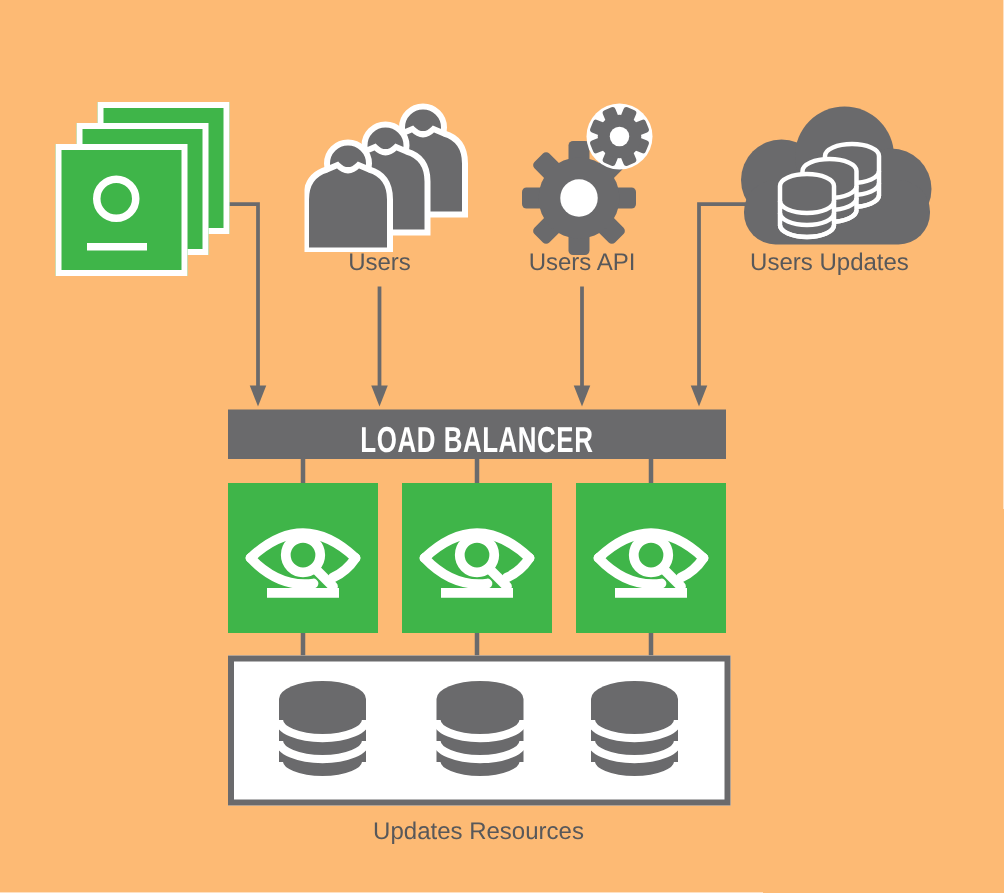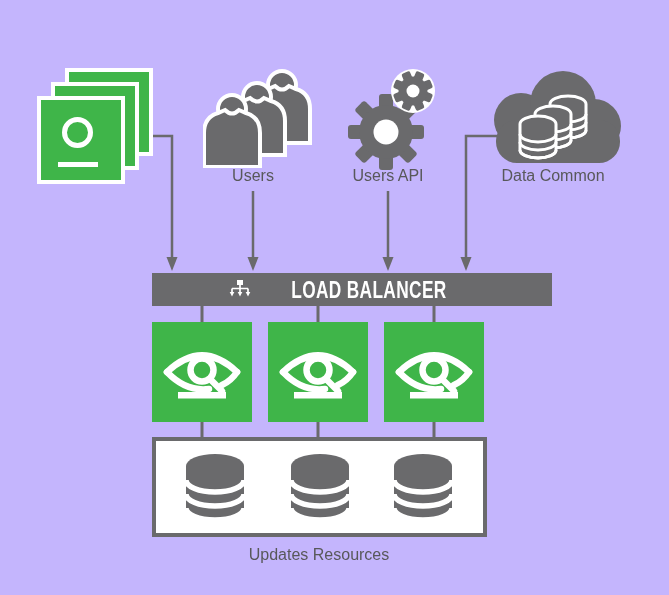--- a/index.html
+++ b/index.html
@@ -4,21 +4,21 @@
 <style>
   :root{
     --green:#3fb549;
     --gray:#6a6a6c;
     --text-gray:#58585a;
     --white:#ffffff;
   }
   *{margin:0;padding:0;box-sizing:border-box;}
   html,body{background:#fff;}
   body{font-family:"Liberation Sans", sans-serif;}
-  .canvas{position:relative;width:669px;height:595px;background:#c4b5fd;overflow:hidden;}
+  .canvas{position:relative;width:669px;height:595px;background:#fdba74;overflow:hidden;}
   .abs{position:absolute;}
   .label{
     position:absolute;
     font-size:16px;
     color:var(--text-gray);
     text-align:center;
     white-space:nowrap;
   }
   
   .sq{
@@ -28,23 +28,23 @@
   }
   .sq-front .ring{
     position:absolute;left:21px;top:17px;width:31px;height:31px;
     border:5px solid #fff;border-radius:50%;
   }
   .sq-front .dash{
     position:absolute;left:17px;top:62px;width:40px;height:5px;background:#fff;
   }
   
   .lb-bar{
-    position:absolute;left:152px;top:273px;width:400px;height:33px;
+    position:absolute;left:152px;top:273px;width:332px;height:33px;
     background:var(--gray);
-    display:flex;align-items:center;justify-content:center;gap:9px;
+    display:flex;align-items:center;justify-content:center;gap:9px;flex-direction:column;
   }
   .lb-text{
     color:#fff;font-weight:bold;font-size:24px;letter-spacing:0.5px;
     transform:scaleX(0.72);transform-origin:center;white-space:nowrap;
   }
   
   .worker{
     position:absolute;top:322px;width:100px;height:100px;
     background:var(--green);
     display:flex;align-items:center;justify-content:center;
@@ -152,21 +152,21 @@
       <g>
         <path d="M47,48 a18,8 0 0 1 36,0 v26 a18,8 0 0 1 -36,0 z"></path>
         <path d="M47,58 a18,8 0 0 0 36,0 M47,66 a18,8 0 0 0 36,0 M47,74 a18,8 0 0 0 36,0" fill="none"></path>
       </g>
       <g>
         <path d="M32,58 a18,8 0 0 1 36,0 v26 a18,8 0 0 1 -36,0 z"></path>
         <path d="M32,68 a18,8 0 0 0 36,0 M32,76 a18,8 0 0 0 36,0 M32,84 a18,8 0 0 0 36,0" fill="none"></path>
       </g>
     </g>
   </svg>
-  <div class="label" style="left:493px;top:167px;width:120px;">Data Common</div>
+  <div class="label" style="left:493px;top:167px;width:120px;">Users Updates</div>
 
   <div class="lb-bar">
     <svg width="24" height="20" viewBox="0 0 24 20">
       <rect x="9" y="0" width="6" height="5" fill="#fff"></rect>
       <path d="M12,5 V8.5 M4,8.5 H20 M4,8.5 V12 M12,8.5 V12 M20,8.5 V12" stroke="#fff" stroke-width="1.7" fill="none"></path>
       <polygon points="4,16.5 1.7,12 6.3,12" fill="#fff"></polygon>
       <polygon points="12,16.5 9.7,12 14.3,12" fill="#fff"></polygon>
       <polygon points="20,16.5 17.7,12 22.3,12" fill="#fff"></polygon>
     </svg>
     <span class="lb-text">LOAD BALANCER</span>

